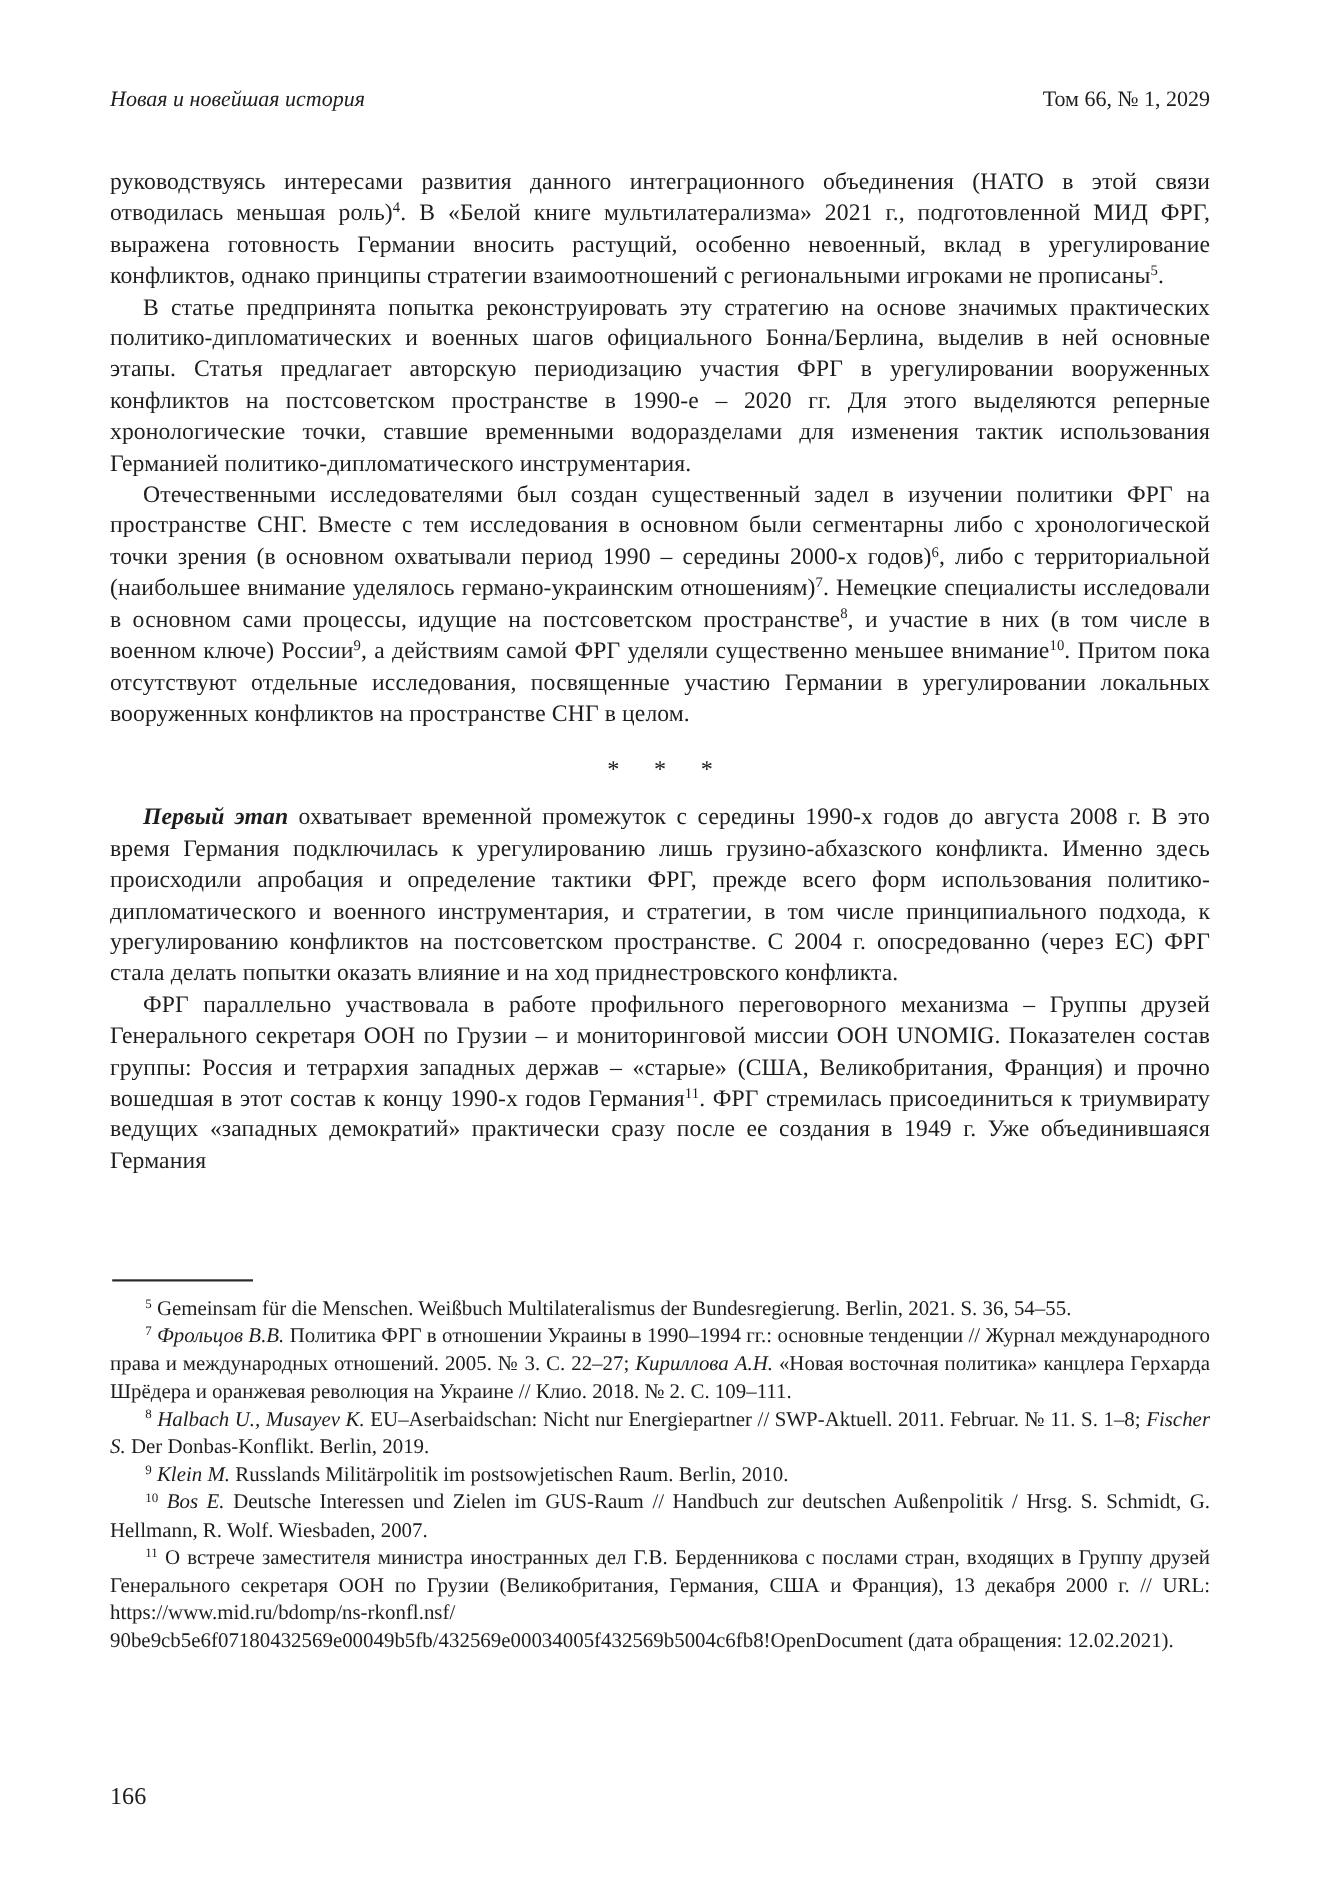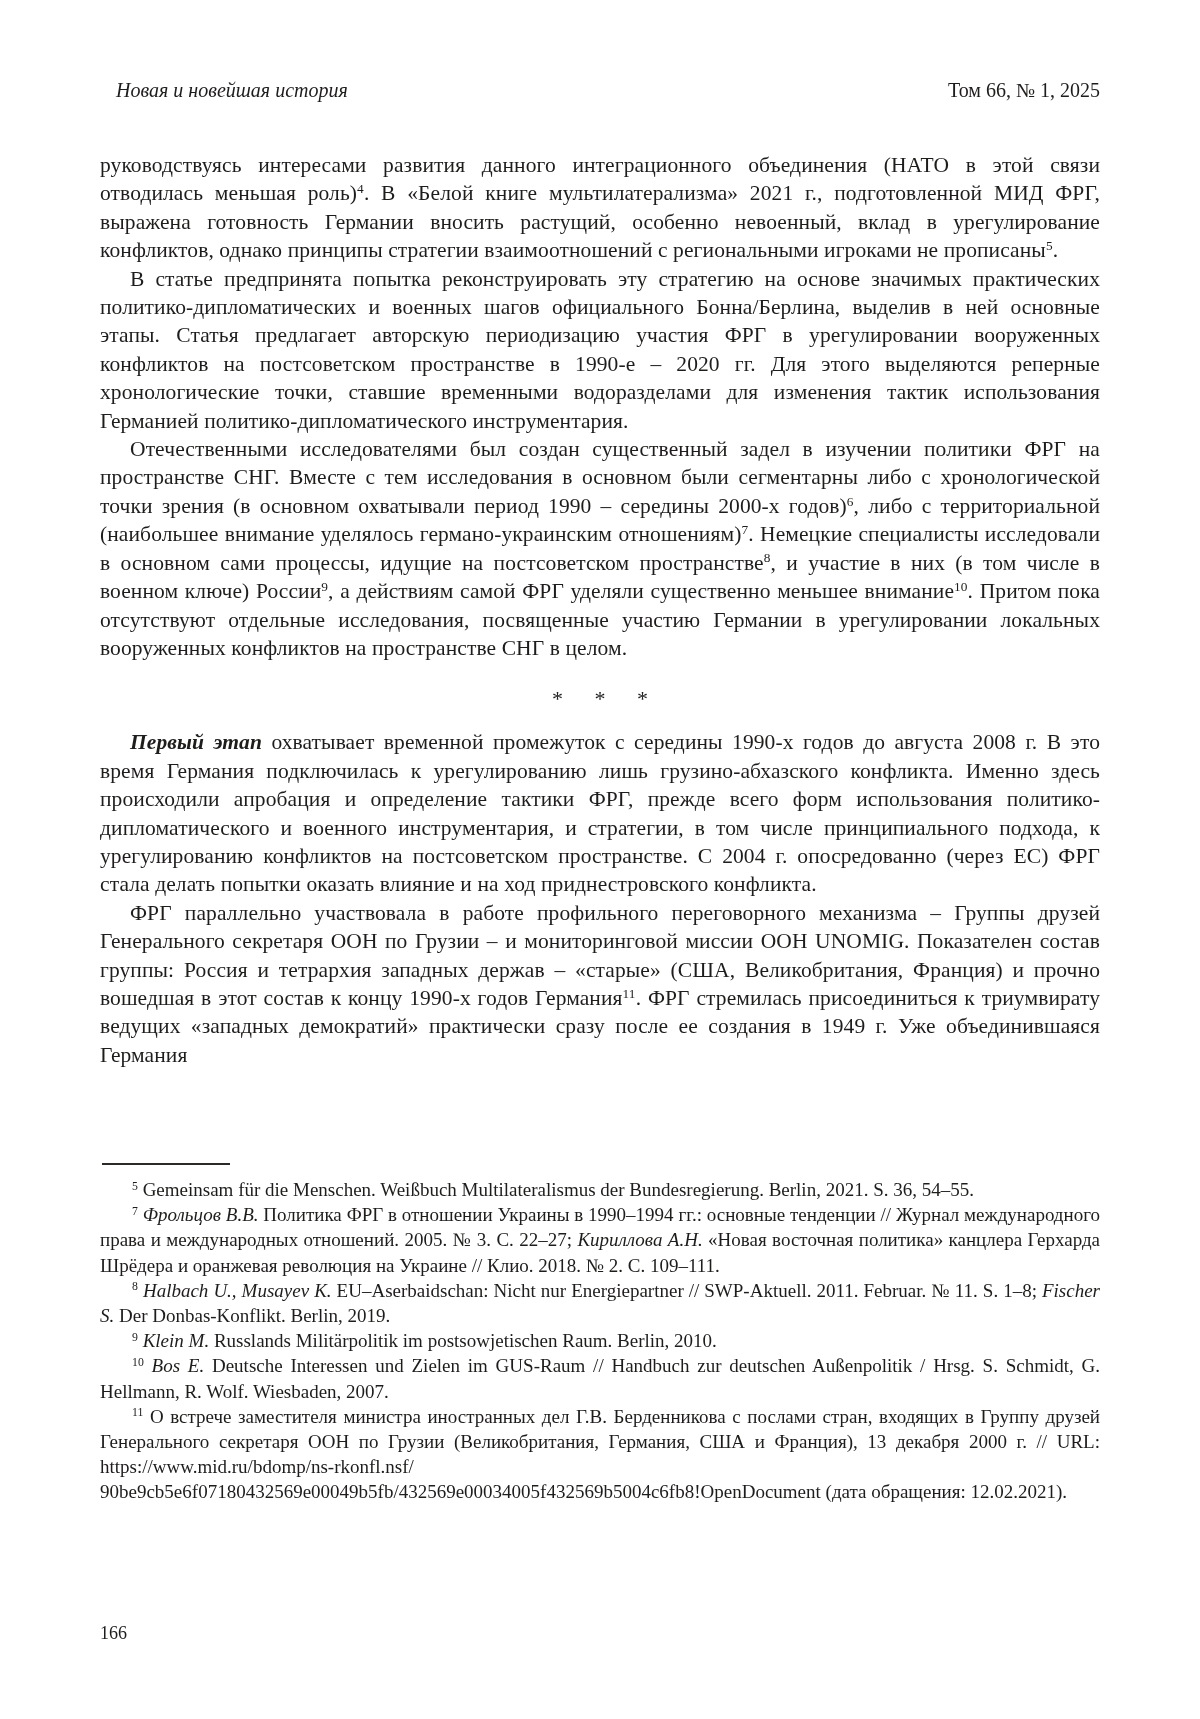--- a/index.html
+++ b/index.html
@@ -6,21 +6,21 @@
   body{
     width:1200px;height:1719px;
     background:#ffffff;
     color:#1e1d1b;
     font-family:"Liberation Serif", serif;
     position:relative;
     overflow:hidden;
   }
   .page{position:absolute;inset:0;}
   .running-head{
-    position:absolute;top:78px;left:116px;right:100px;
+    position:absolute;top:78px;left:100px;right:100px;
     display:flex;justify-content:space-between;align-items:baseline;
     font-size:20px;line-height:24px;
   }
   .journal-title{font-style:italic;}
   .article-body{
     position:absolute;top:126px;left:100px;right:100px;
   }
   p.para{
     margin:0;
     font-size:21.5px;
@@ -57,31 +57,31 @@
   p.footnote{
     margin:0;
     font-size:19px;
     line-height:25.2px;
     text-align:justify;
     text-indent:32px;
     word-break:break-word;
   }
   .page-number{
     position:absolute;left:100px;top:1620px;
-    font-size:18px;line-height:26px;
+    font-size:22px;line-height:26px;
   }
 </style>
 </head>
 <body>
 
 <div class="page">
 
   <header class="running-head">
     <span class="journal-title">Новая и новейшая история</span>
-    <span class="issue-info">Том 66, № 1, 2025</span>
+    <span class="issue-info">Том 66, № 1, 2029</span>
   </header>
 
   <main class="article-body">
       <p class="para no-indent"><span>руководствуясь интересами развития данного интеграционного объединения (НАТО в этой связи отводилась меньшая роль)</span><sup class="fnref">4</sup><span>. В «Белой книге мультилатерализма» 2021 г., подготовленной МИД ФРГ, выражена готовность Германии вносить растущий, особенно невоенный, вклад в урегулирование конфликтов, однако принципы стратегии взаимоотношений с региональными игроками не прописаны</span><sup class="fnref">5</sup><span>.</span></p>
       <p class="para"><span>В статье предпринята попытка реконструировать эту стратегию на основе значимых практических политико-дипломатических и военных шагов официального Бонна/Берлина, выделив в ней основные этапы. Статья предлагает авторскую периодизацию участия ФРГ в урегулировании вооруженных конфликтов на постсоветском пространстве в 1990-е – 2020 гг. Для этого выделяются реперные хронологические точки, ставшие временными водоразделами для изменения тактик использования Германией политико-дипломатического инструментария.</span></p>
       <p class="para"><span>Отечественными исследователями был создан существенный задел в изучении политики ФРГ на пространстве СНГ. Вместе с тем исследования в основном были сегментарны либо с хронологической точки зрения (в основном охватывали период 1990 – середины 2000-х годов)</span><sup class="fnref">6</sup><span>, либо с территориальной (наибольшее внимание уделялось германо-украинским отношениям)</span><sup class="fnref">7</sup><span>. Немецкие специалисты исследовали в основном сами процессы, идущие на постсоветском пространстве</span><sup class="fnref">8</sup><span>, и участие в них (в том числе в военном ключе) России</span><sup class="fnref">9</sup><span>, а действиям самой ФРГ уделяли существенно меньшее внимание</span><sup class="fnref">10</sup><span>. Притом пока отсутствуют отдельные исследования, посвященные участию Германии в урегулировании локальных вооруженных конфликтов на пространстве СНГ в целом.</span></p>
       <div class="separator">* * *</div>
       <p class="para"><span class="bi">Первый этап</span><span> охватывает временной промежуток с середины 1990-х годов до августа 2008 г. В это время Германия подключилась к урегулированию лишь грузино-абхазского конфликта. Именно здесь происходили апробация и определение тактики ФРГ, прежде всего форм использования политико-дипломатического и военного инструментария, и стратегии, в том числе принципиального подхода, к урегулированию конфликтов на постсоветском пространстве. С 2004 г. опосредованно (через ЕС) ФРГ стала делать попытки оказать влияние и на ход приднестровского конфликта.</span></p>
       <p class="para"><span>ФРГ параллельно участвовала в работе профильного переговорного механизма – Группы друзей Генерального секретаря ООН по Грузии – и мониторинговой миссии ООН UNOMIG. Показателен состав группы: Россия и тетрархия западных держав – «старые» (США, Великобритания, Франция) и прочно вошедшая в этот состав к концу 1990-х годов Германия</span><sup class="fnref">11</sup><span>. ФРГ стремилась присоединиться к триумвирату ведущих «западных демократий» практически сразу после ее создания в 1949 г. Уже объединившаяся Германия</span></p>
     </main>

